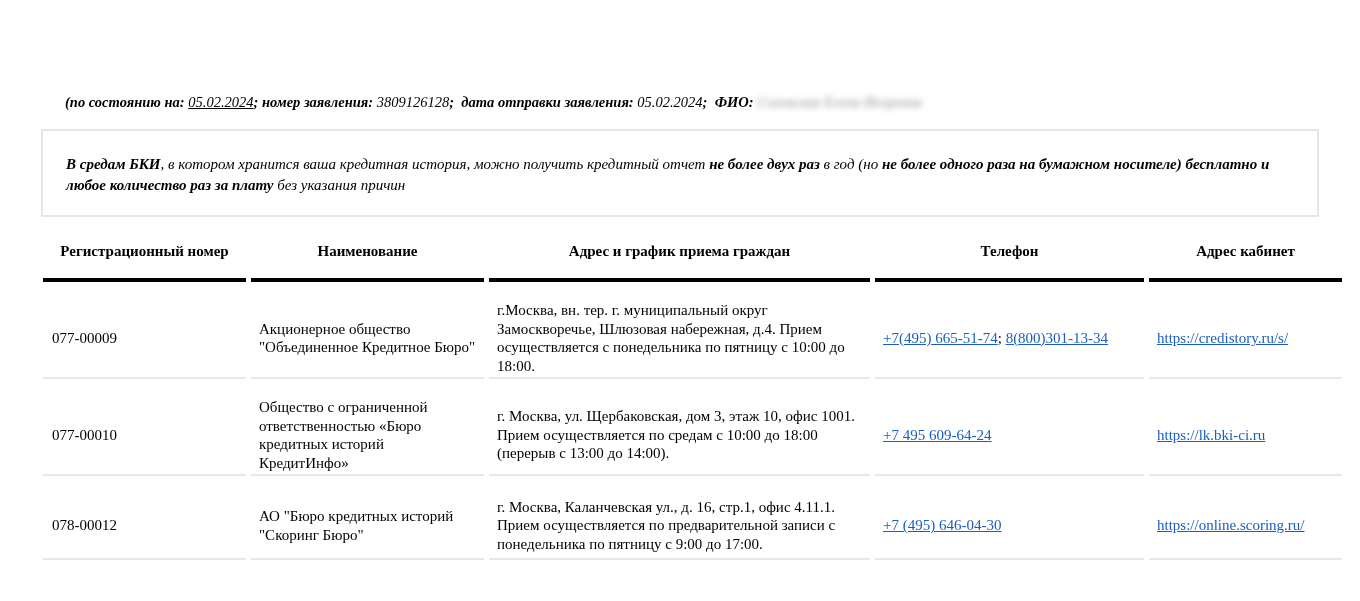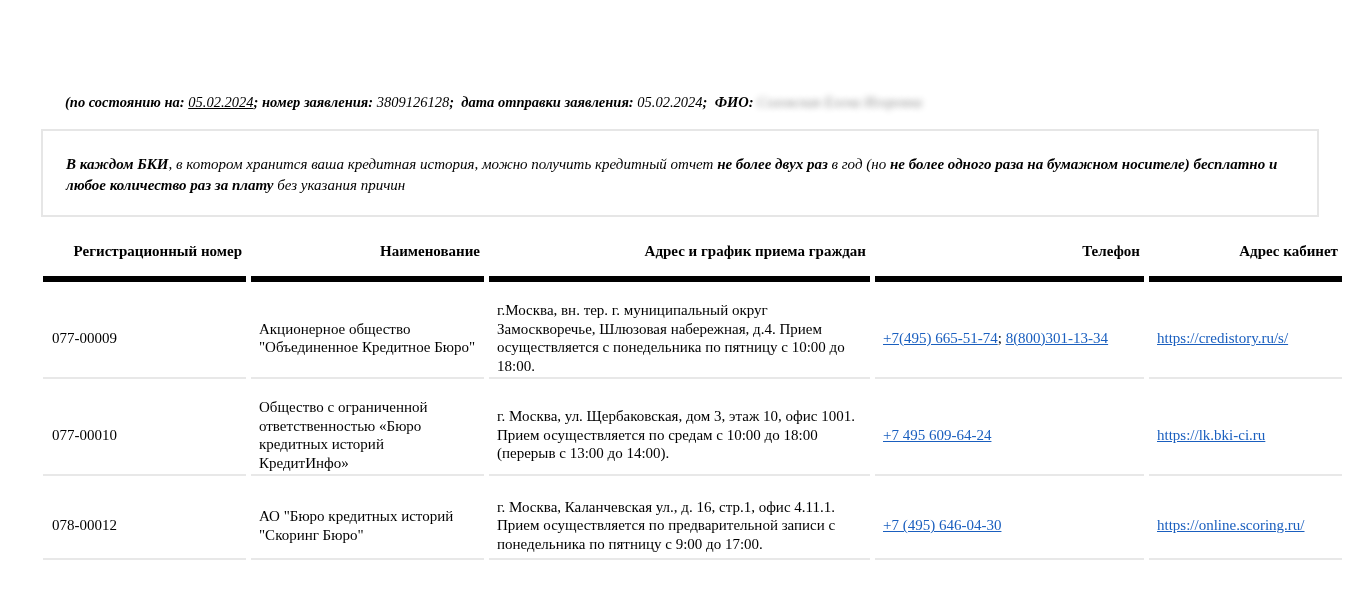--- a/index.html
+++ b/index.html
@@ -65,26 +65,26 @@
       top: 234px;
       width: 1279px;
       border-collapse: separate;
       border-spacing: 5px 0;
       margin-left: -3px;
       table-layout: fixed;
     }
     table.bki th {
       font-size: 15px;
       font-weight: bold;
-      text-align: right;
+      text-align: center;
       vertical-align: top;
       line-height: 18px;
       padding: 8px 4px 0 4px;
       height: 48px;
-      border-bottom: 6px solid #000000;
+      border-bottom: 4px solid #000000;
     }
     table.bki td {
       font-size: 15px;
       line-height: 18.5px;
       vertical-align: middle;
       padding: 19px 8px 2px 8px;
       border-bottom: 2px solid #e8e8e8;
       height: 84px;
     }
     table.bki td.reg { padding-left: 9px; }
@@ -105,21 +105,21 @@
     <span class="u">05.02.2024</span><span class="lbl">;</span>
     <span class="lbl">номер заявления:</span>
     <span>3809126128</span><span class="lbl">;</span>&nbsp;
     <span class="lbl">дата отправки заявления:</span>
     <span>05.02.2024</span><span class="lbl">;</span>&nbsp;
     <span class="lbl">ФИО:</span>
     <span class="blur">Соловская Елена Игоревна</span>
   </div>
 
   <div class="notice">
-    <b>В каждом БКИ</b><span>, в котором хранится ваша кредитная история, можно получить кредитный отчет </span><b>не более двух раз</b><span> в год (но </span><b>не более одного раза на бумажном носителе) бесплатно и любое количество раз за плату</b><span> без указания причин</span>
+    <b>В средам БКИ</b><span>, в котором хранится ваша кредитная история, можно получить кредитный отчет </span><b>не более двух раз</b><span> в год (но </span><b>не более одного раза на бумажном носителе) бесплатно и любое количество раз за плату</b><span> без указания причин</span>
   </div>
 
   <table class="bki">
     <colgroup>
       <col style="width:203px">
       <col style="width:233px">
       <col style="width:381px">
       <col style="width:269px">
       <col style="width:193px">
     </colgroup>

